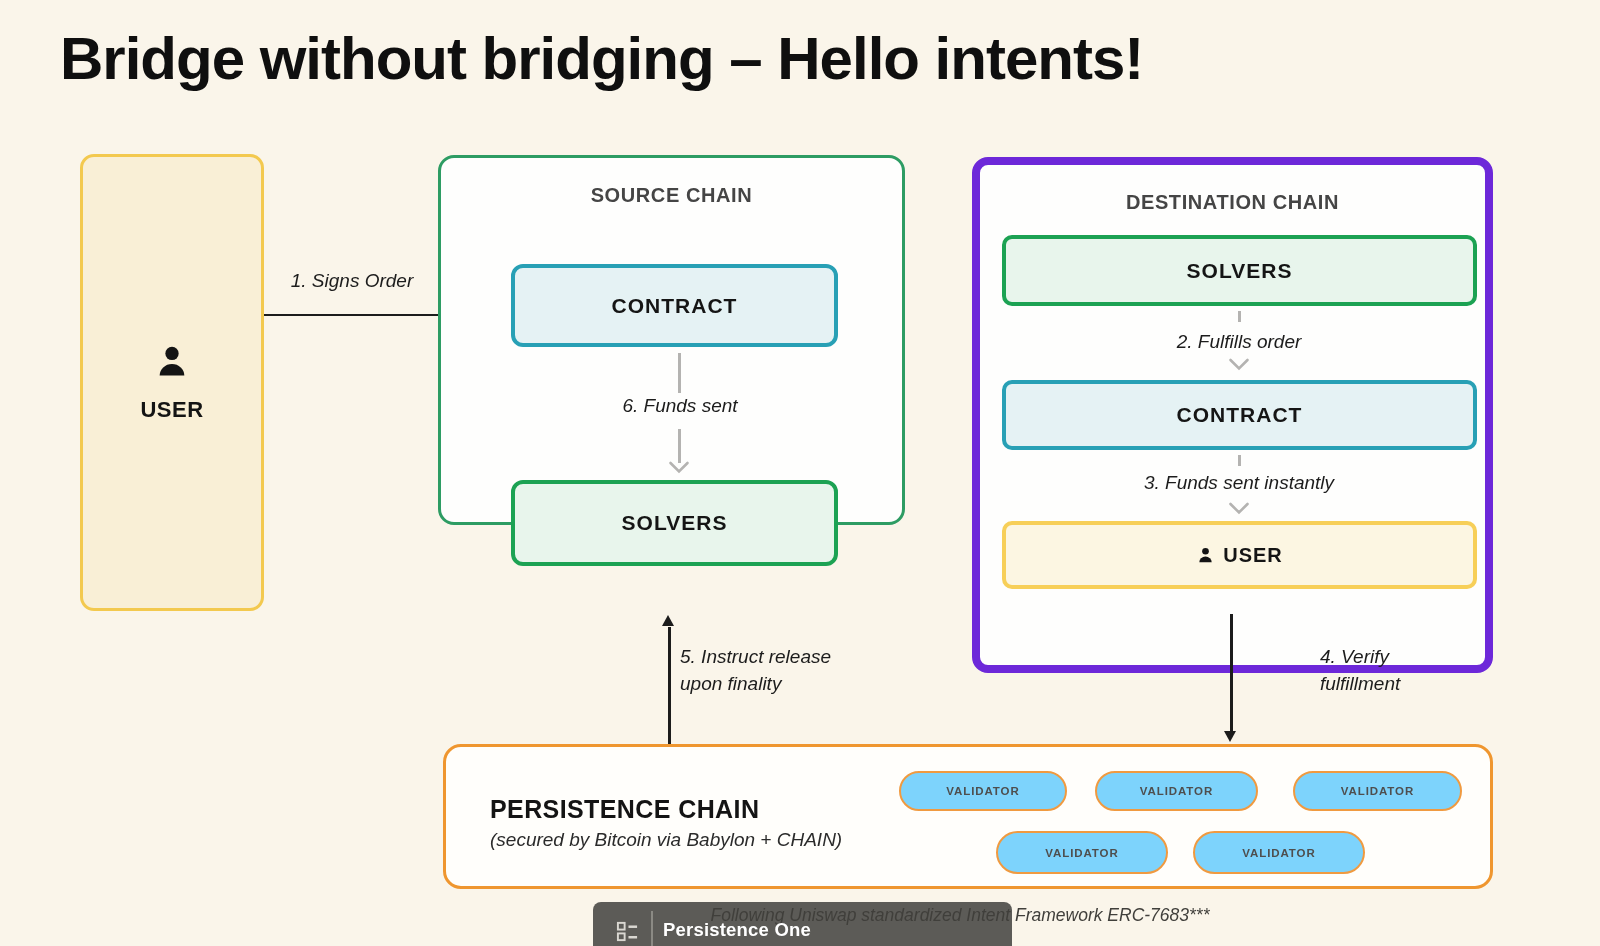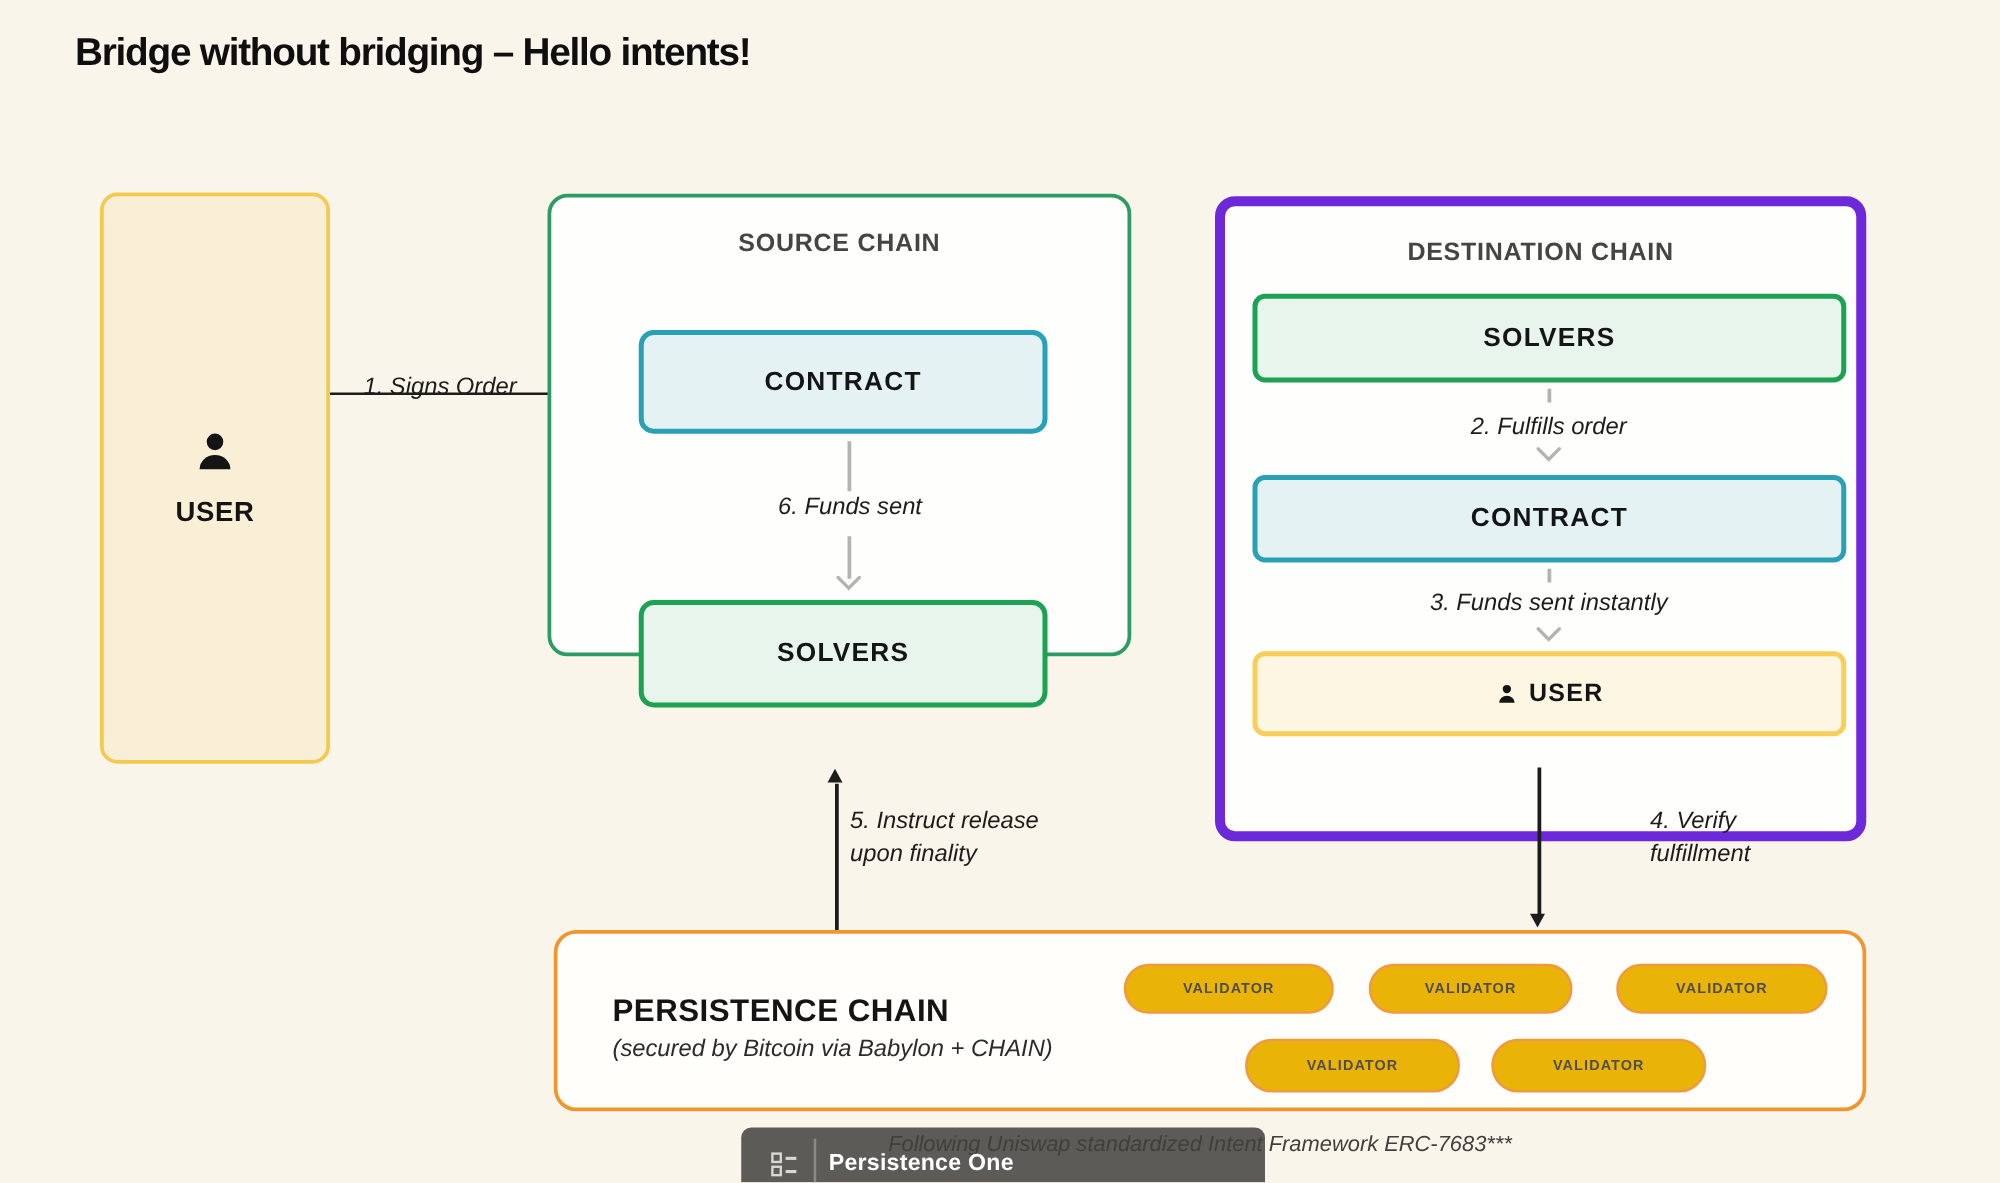--- a/index.html
+++ b/index.html
@@ -1,20 +1,20 @@
 <!DOCTYPE html>
 <html><head>
 <meta charset="utf-8">
 <style>
   * { margin:0; padding:0; box-sizing:border-box; }
   html,body { background:#faf5ea; }
   body { font-family:"Liberation Sans", sans-serif; }
   .canvas { position:relative; width:1600px; height:946px; background:#faf5ea; overflow:hidden; }
 
-  .main-title { position:absolute; left:60px; top:24px; font-size:31px; font-weight:800;
+  .main-title { position:absolute; left:60px; top:24px; font-size:60px; font-weight:800;
                 letter-spacing:-1px; color:#0f0f0f; }
 
   
   .panel { position:absolute; background:#fefefd; }
   .user-panel { left:80px; top:154px; width:184px; height:457px; background:#f9efd6;
                 border:3px solid #f3c94f; border-radius:14px; display:flex; flex-direction:column;
                 align-items:center; justify-content:center; gap:16px; }
   .user-panel .ulabel { font-size:22px; font-weight:bold; color:#141414; letter-spacing:0.5px; }
   .person-icon svg { display:block; }
 
@@ -41,21 +41,21 @@
 
   .flow-label { position:absolute; font-style:italic; font-size:19px; color:#1c1c1c; text-align:center; }
   .flow-label.two-line { text-align:left; line-height:27px; }
 
   
   .persistence-panel { left:443px; top:744px; width:1050px; height:145px; background:#fffefb;
                        border:3px solid #ef962f; border-radius:18px; }
   .p-title { position:absolute; left:44px; top:48px; font-size:25px; font-weight:800;
              letter-spacing:0.4px; color:#141414; }
   .p-sub   { position:absolute; left:44px; top:82px; font-size:19px; font-style:italic; color:#2b2b2b; }
-  .pill { position:absolute; border:2.5px solid #f09a40; background:#eab308; border-radius:999px;
+  .pill { position:absolute; border:2.5px solid #f09a40; background:#7dd3fc; border-radius:999px;
           display:flex; align-items:center; justify-content:center; font-size:11.5px; font-weight:bold;
           letter-spacing:0.9px; color:#4e4e4e; }
 
   
   .footer-box { position:absolute; left:593px; top:902px; width:419px; height:44px;
                 background:#5c5b57; border-radius:8px 8px 0 0; z-index:1; }
   .caption { position:absolute; left:700px; top:905px; width:520px; text-align:center;
              font-style:italic; font-size:17.5px; color:#403f3b; z-index:2; }
   .brand-icon { position:absolute; left:616px; top:920px; z-index:3; }
   .brand-divider { position:absolute; left:651px; top:911px; width:1.5px; height:35px;
@@ -73,21 +73,21 @@
   <div class="panel user-panel">
     <span class="person-icon">
       <svg width="38" height="38" viewBox="0 0 24 24" fill="#141414">
         <circle cx="12" cy="6.6" r="4.2"></circle>
         <path d="M4.2 20.5 a7.8 7.2 0 0 1 15.6 0 z"></path>
       </svg>
     </span>
     <span class="ulabel">USER</span>
   </div>
 
-  <div class="flow-label" style="left:262px; top:299px; width:180px;">1. Signs Order</div>
+  <div class="flow-label" style="left:262px; top:270px; width:180px;">1. Signs Order</div>
   <div class="blackline" style="left:264px; top:314px; width:236px; height:2.2px;"></div>
   <div class="tri tri-right" style="left:499px; top:308px;"></div>
 
   <div class="panel chain-panel source-panel">
     <div class="panel-title">SOURCE CHAIN</div>
     <div class="node node-contract" style="left:70px; top:106px; width:327px; height:83px;">
       <span>CONTRACT</span>
     </div>
     <div class="vline" style="left:237px; top:195px; width:2.5px; height:40px;"></div>
     <div class="flow-label" style="left:119px; top:237px; width:240px;">6. Funds sent</div>

